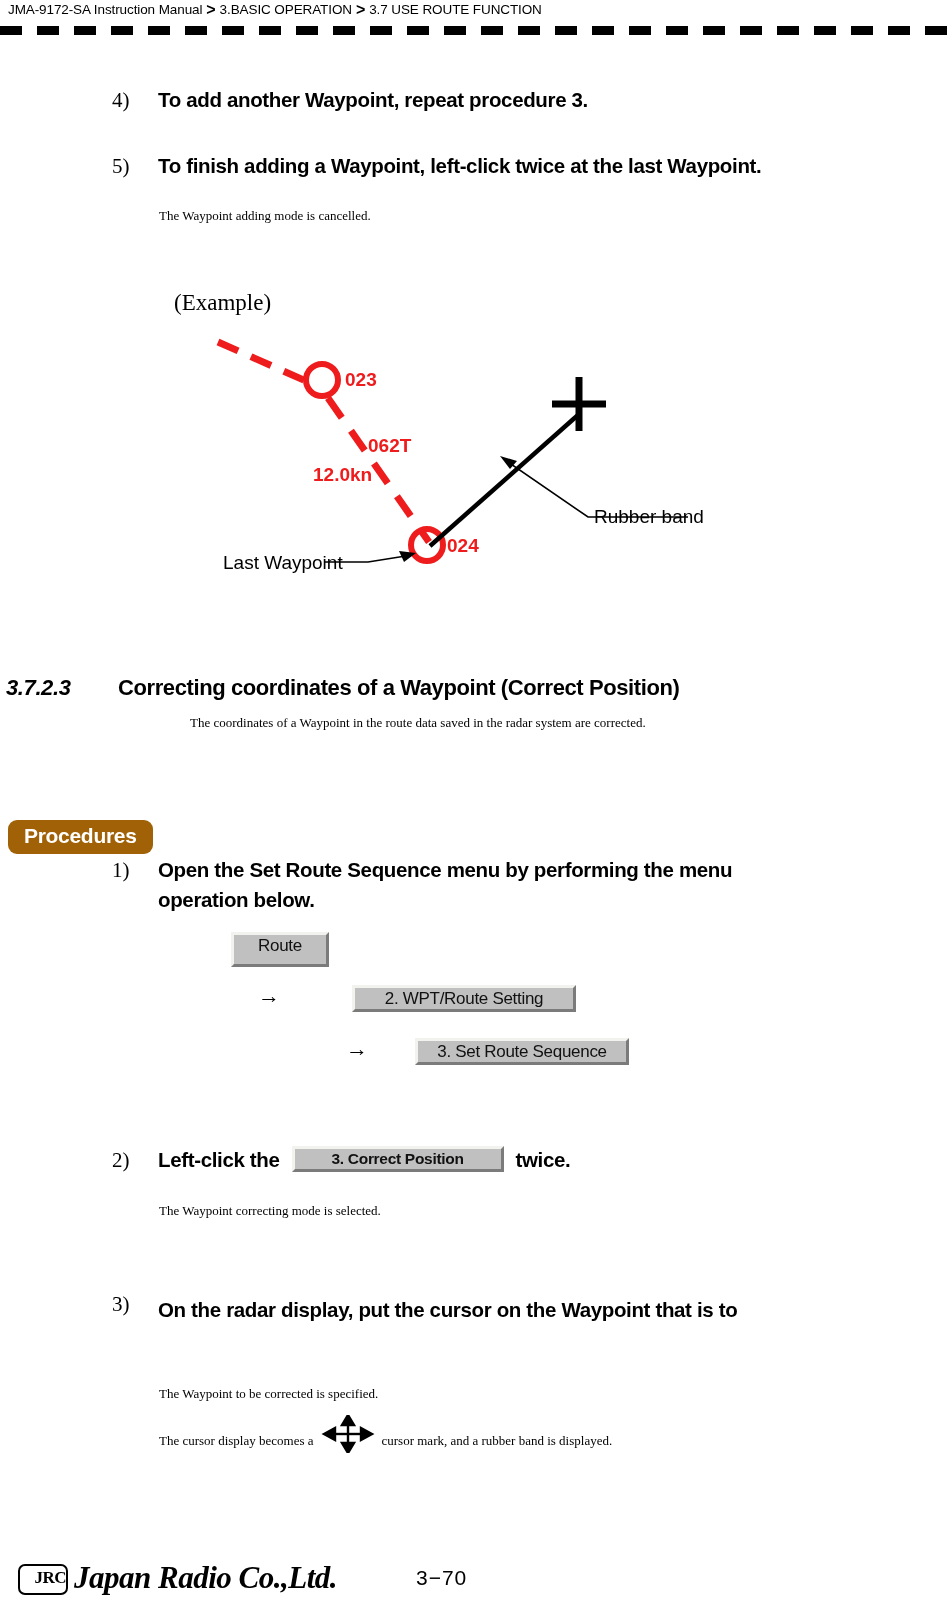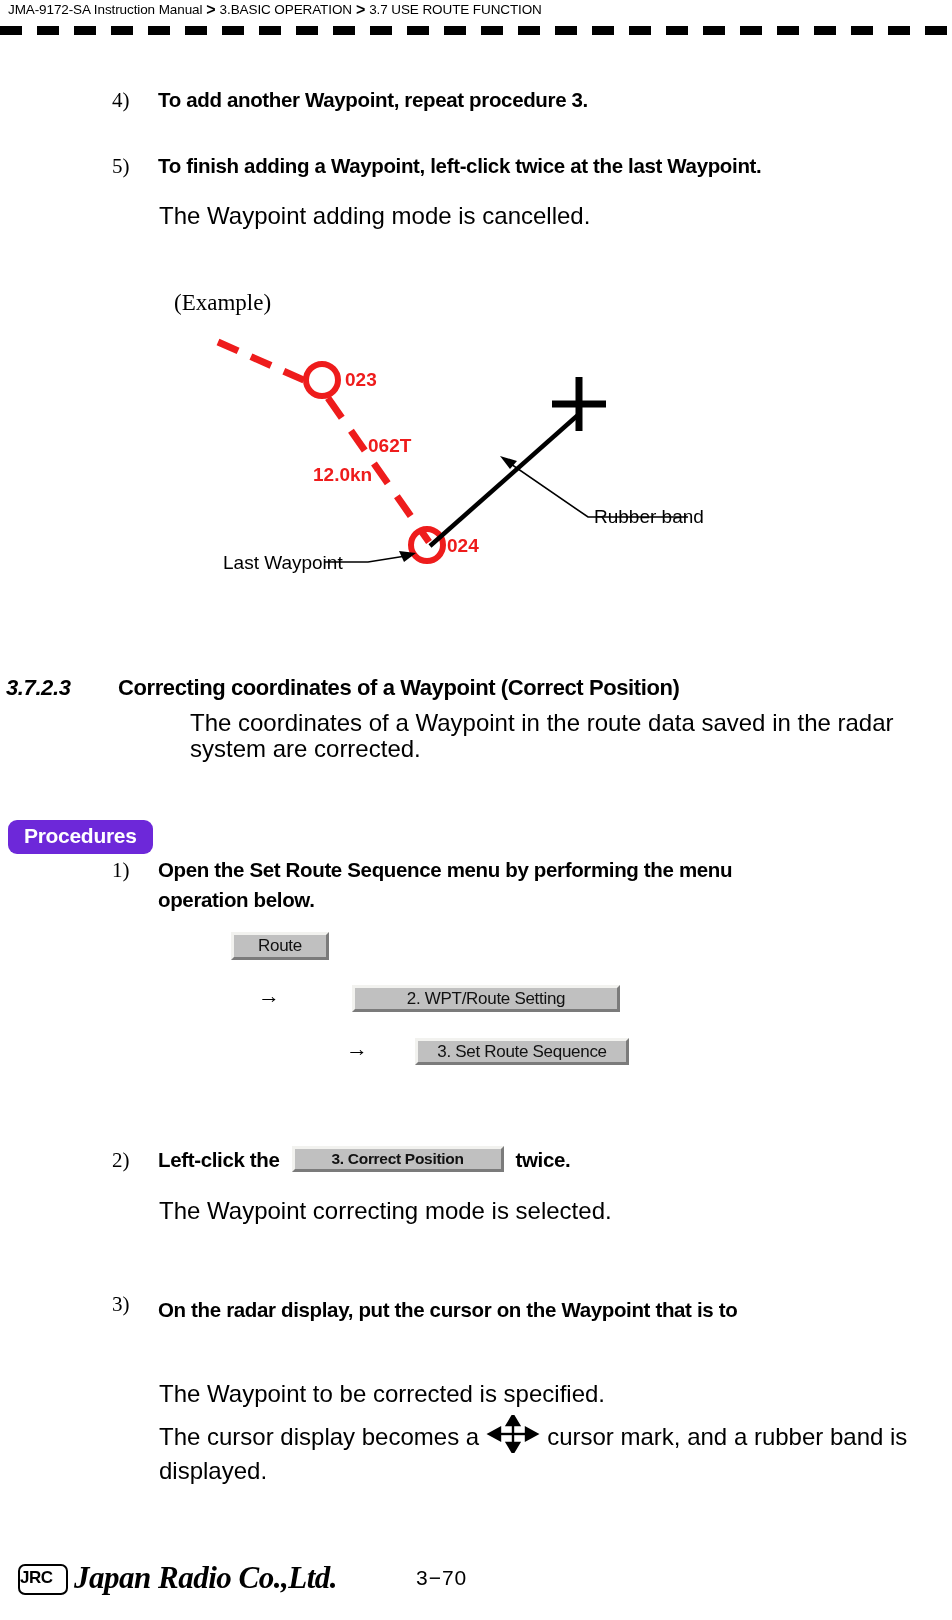--- a/index.html
+++ b/index.html
@@ -62,22 +62,22 @@
   }
   .step-text {
     font-family: "Liberation Sans", sans-serif;
     font-weight: bold;
     font-size: 20.5px;
     line-height: 30px;
     letter-spacing: -0.35px;
   }
   .note {
     position: absolute;
-    font-family: Liberation Sans, sans-serif;
-    font-size: 24px;
+    font-family: Liberation Serif, serif;
+    font-size: 13px;
     line-height: 26px;
   }
 
   
   .diagram {
     position: absolute;
     left: 150px;
     top: 270px;
     width: 620px;
     height: 330px;
@@ -103,21 +103,21 @@
     letter-spacing: -0.4px;
     display: flex;
   }
   .sec-num { width: 112px; flex: 0 0 112px; font-style: italic; }
 
   
   .proc-badge {
     position: absolute;
     left: 8px;
     top: 820px;
-    background: #6d28d9;
+    background: #a16207;
     color: #ffffff;
     border-radius: 9px;
     padding: 4px 16px 6px 16px;
     font-family: "Liberation Sans", sans-serif;
     font-weight: bold;
     font-size: 21px;
     letter-spacing: -0.3px;
     line-height: 24px;
   }
 
@@ -129,22 +129,22 @@
     border-left: 3px solid #f2f2ef;
     border-right: 3px solid #7b7b7b;
     border-bottom: 3px solid #7b7b7b;
     font-family: "Liberation Sans", sans-serif;
     font-size: 17px;
     color: #111111;
     text-align: center;
     letter-spacing: -0.3px;
     box-sizing: border-box;
   }
-  .btn-route   { position: absolute; left: 231px; top: 932px;  width: 98px;  height: 28px; line-height: 21px; }
-  .btn-wpt     { position: absolute; left: 352px; top: 985px;  width: 268px; height: 27px; line-height: 21px; }
+  .btn-route   { position: absolute; left: 231px; top: 932px;  width: 98px;  height: 35px; line-height: 21px; }
+  .btn-wpt     { position: absolute; left: 352px; top: 985px;  width: 224px; height: 27px; line-height: 21px; }
   .btn-seq     { position: absolute; left: 415px; top: 1038px; width: 214px; height: 27px; line-height: 21px; }
   .btn-correct { width: 212px; height: 26px; line-height: 20px; font-size: 15.5px;
                  vertical-align: 3px; margin: 0 12px; }
 
   .arrow-gl {
     position: absolute;
     font-family: "Liberation Serif", serif;
     font-size: 22px;
     line-height: 22px;
   }
@@ -160,25 +160,25 @@
     height: 44px;
   }
   .jrc-mark {
     position: absolute;
     left: 0px;
     top: 4px;
     width: 46px;
     height: 27px;
     border: 2.5px solid #000;
     border-radius: 7px;
-    font-family: Liberation Sans, sans-serif;
+    font-family: Liberation Serif, serif;
     font-weight: bold;
     font-size: 17px;
     line-height: 24px;
-    text-align: left;
+    text-align: right;
     letter-spacing: -0.5px;
   }
   .jrc-name {
     position: absolute;
     left: 56px;
     top: 0px;
     font-family: "Liberation Serif", serif;
     font-style: italic;
     font-weight: bold;
     font-size: 31px;

